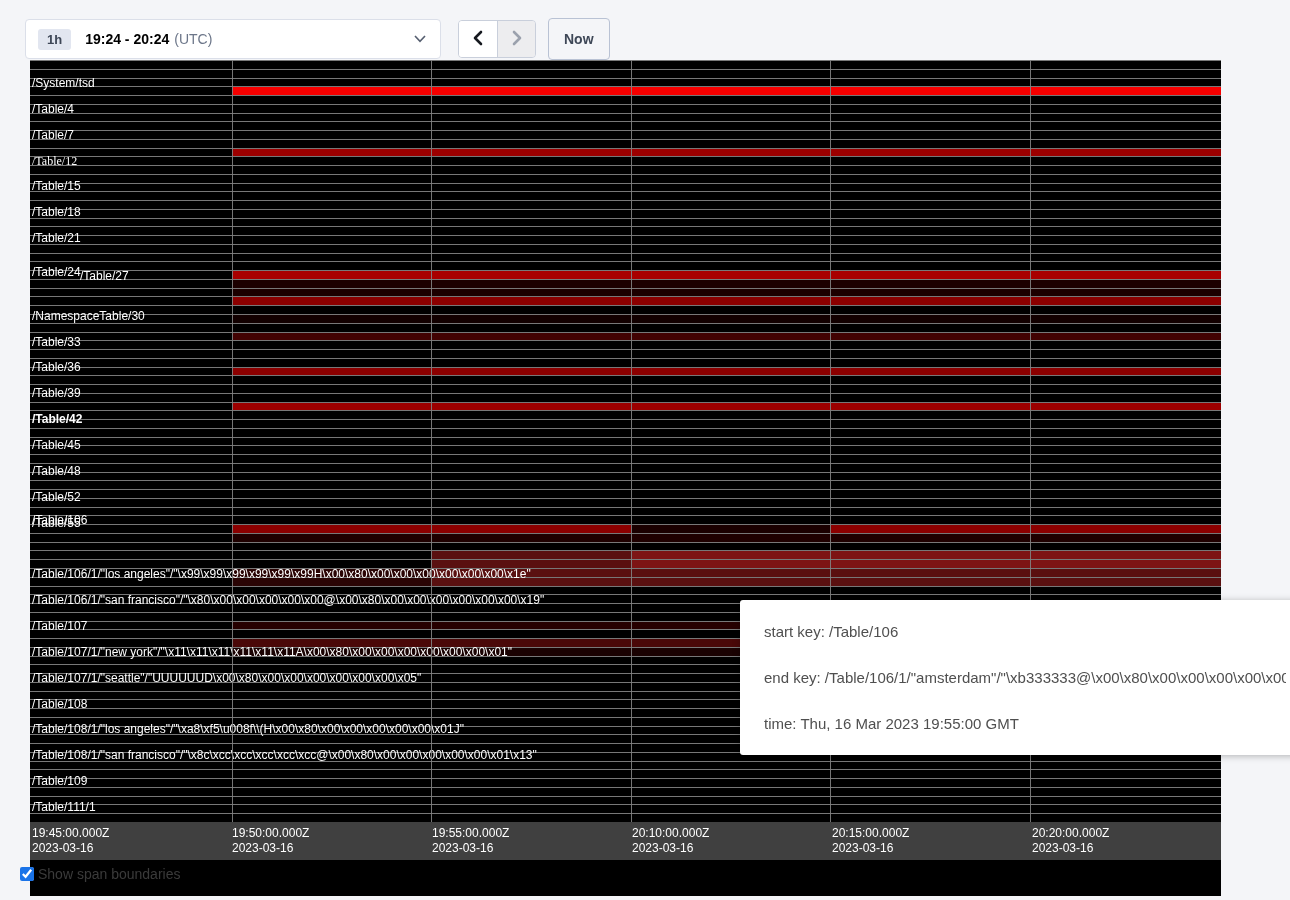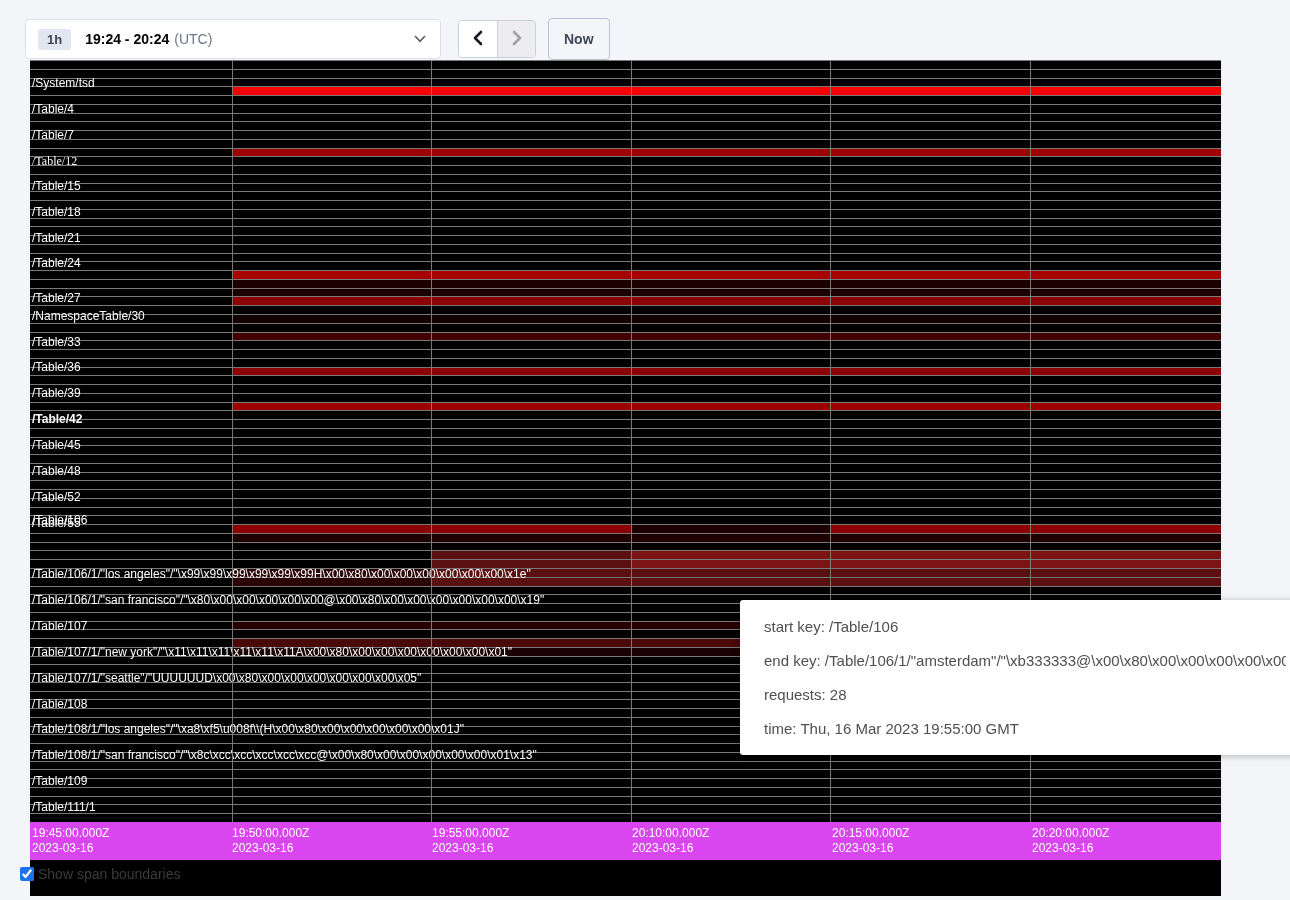--- a/index.html
+++ b/index.html
@@ -51,21 +51,21 @@
     background-color: #000;
     background-image: repeating-linear-gradient(
       to bottom, #787878 0px, #787878 1px, transparent 1px, transparent 8.7586px);
   }
   .vline { position: absolute; top: 0; width: 1px; height: 762px; background: rgba(130,130,130,0.9); z-index: 3; }
   .band { position: absolute; z-index: 1; }
   .row-label {
     position: absolute; left: 2px; z-index: 2; color: #ffffff; font-size: 12px;
     white-space: nowrap; line-height: 14px;
   }
-  .axis { position: absolute; left: 0; top: 762px; width: 1191px; height: 38px; background: #d946ef; }
+  .axis { position: absolute; left: 0; top: 762px; width: 1191px; height: 38px; background: #404040; }
   .axis-tick { position: absolute; top: 4px; color: #ffffff; font-size: 12px; line-height: 15px; white-space: nowrap; }
 
   
   .hover-tooltip {
     position: absolute; left: 710px; top: 540px; width: 570px; height: 155px;
     background: #ffffff; border-radius: 3px; z-index: 10;
     box-shadow: 0 1px 7px rgba(0,0,0,0.28);
     padding: 9px 24px; display: flex; flex-direction: column; justify-content: space-around;
   }
   .tooltip-line { font-size: 15px; color: #4f4f4f; white-space: nowrap; overflow: hidden; }
@@ -142,22 +142,22 @@
       <div class="vline" style="left: 601px;"></div>
       <div class="vline" style="left: 800px;"></div>
       <div class="vline" style="left: 1000px;"></div>
       <div class="row-label" style="top: 16px;">/System/tsd</div>
       <div class="row-label" style="top: 41.857px; text-align: center;">/Table/4</div>
       <div class="row-label" style="top: 67.714px;">/Table/7</div>
       <div class="row-label" style="top: 93.571px; font-family: Liberation Serif, serif;">/Table/12</div>
       <div class="row-label" style="top: 119.428px;">/Table/15</div>
       <div class="row-label" style="top: 145.285px;">/Table/18</div>
       <div class="row-label" style="top: 171.142px;">/Table/21</div>
-      <div class="row-label" style="top: 196px;">/Table/24</div>
-      <div class="row-label" style="top: 231px;">/Table/27</div>
+      <div class="row-label" style="top: 205px;">/Table/24</div>
+      <div class="row-label" style="top: 209px; margin-left: 48px;">/Table/27</div>
       <div class="row-label" style="top: 248.713px;">/NamespaceTable/30</div>
       <div class="row-label" style="top: 274.57px;">/Table/33</div>
       <div class="row-label" style="top: 300.427px;">/Table/36</div>
       <div class="row-label" style="top: 326.284px;">/Table/39</div>
       <div class="row-label" style="top: 352.141px; font-weight: bold;">/Table/42</div>
       <div class="row-label" style="top: 377.998px;">/Table/45</div>
       <div class="row-label" style="top: 403.855px;">/Table/48</div>
       <div class="row-label" style="top: 429.712px;">/Table/52</div>
       <div class="row-label" style="top: 455.569px;">/Table/55</div>
       <div class="row-label" style="top: 453px;">/Table/106</div>
@@ -194,21 +194,20 @@
         <div>2023-03-16</div>
       </div>
       <div class="axis-tick" style="left: 1002px;">
         <div>20:20:00.000Z</div>
         <div>2023-03-16</div>
       </div>
     </div>
   <div class="hover-tooltip">
     <div class="tooltip-line">start key: /Table/106</div>
     <div class="tooltip-line">end key: /Table/106/1/"amsterdam"/"\xb333333@\x00\x80\x00\x00\x00\x00\x00\x00#"</div>
-    <div class="tooltip-line">requests: 28</div>
     <div class="tooltip-line">time: Thu, 16 Mar 2023 19:55:00 GMT</div>
   </div>
 </div>
 
 <label class="footer-control">
   <input type="checkbox" id="span-cb" checked="" style="">
   <span>Show span boundaries</span>
 </label>
 
 </body></html>

